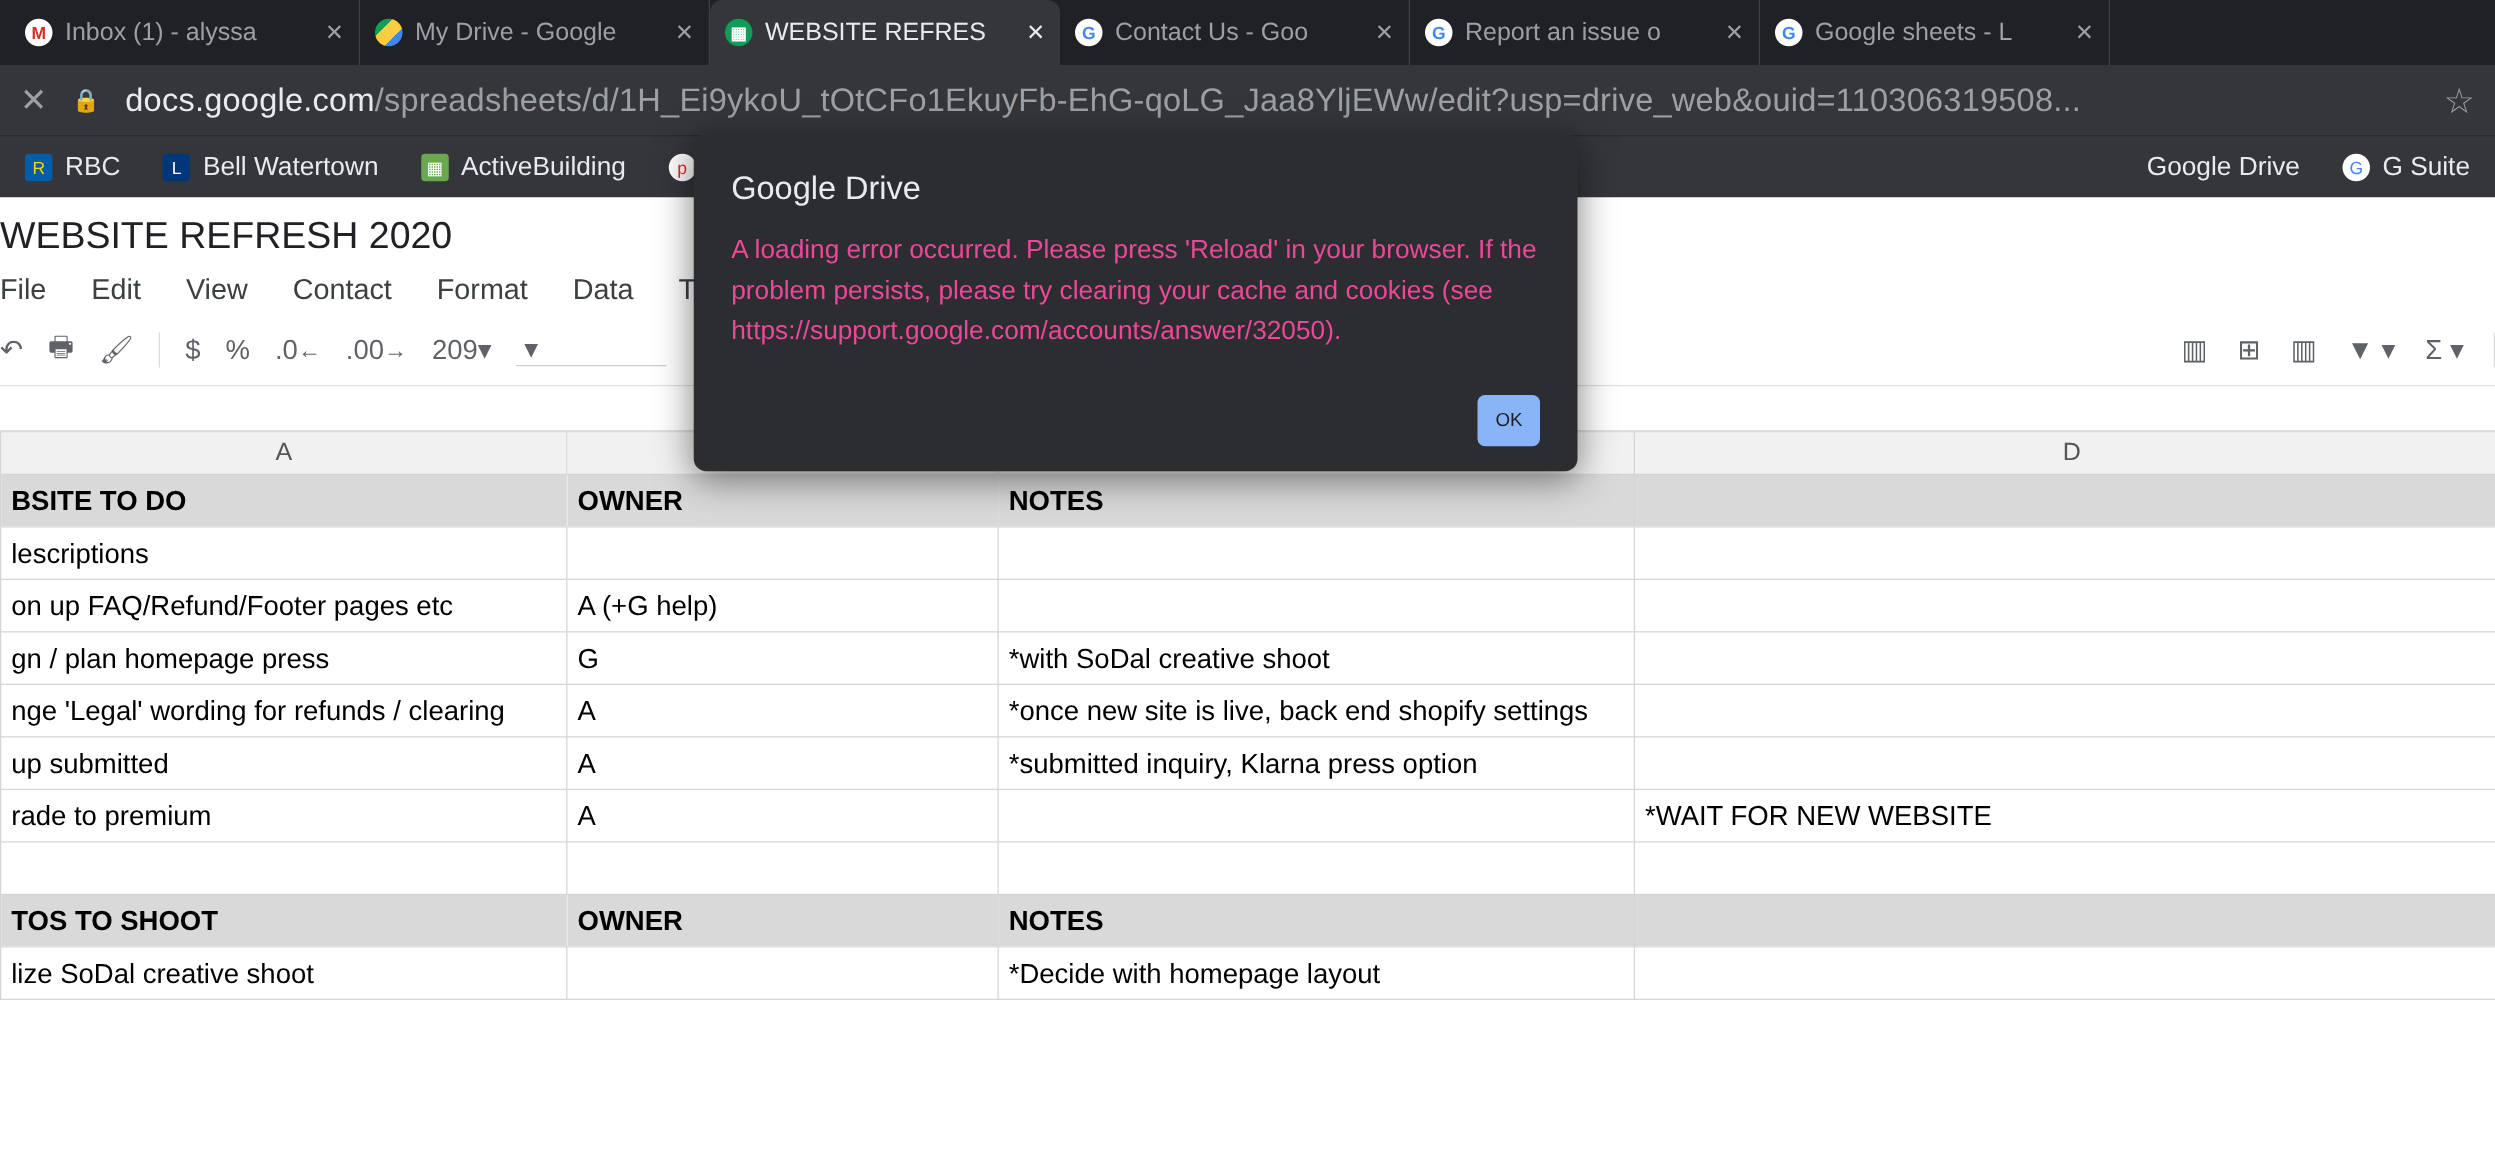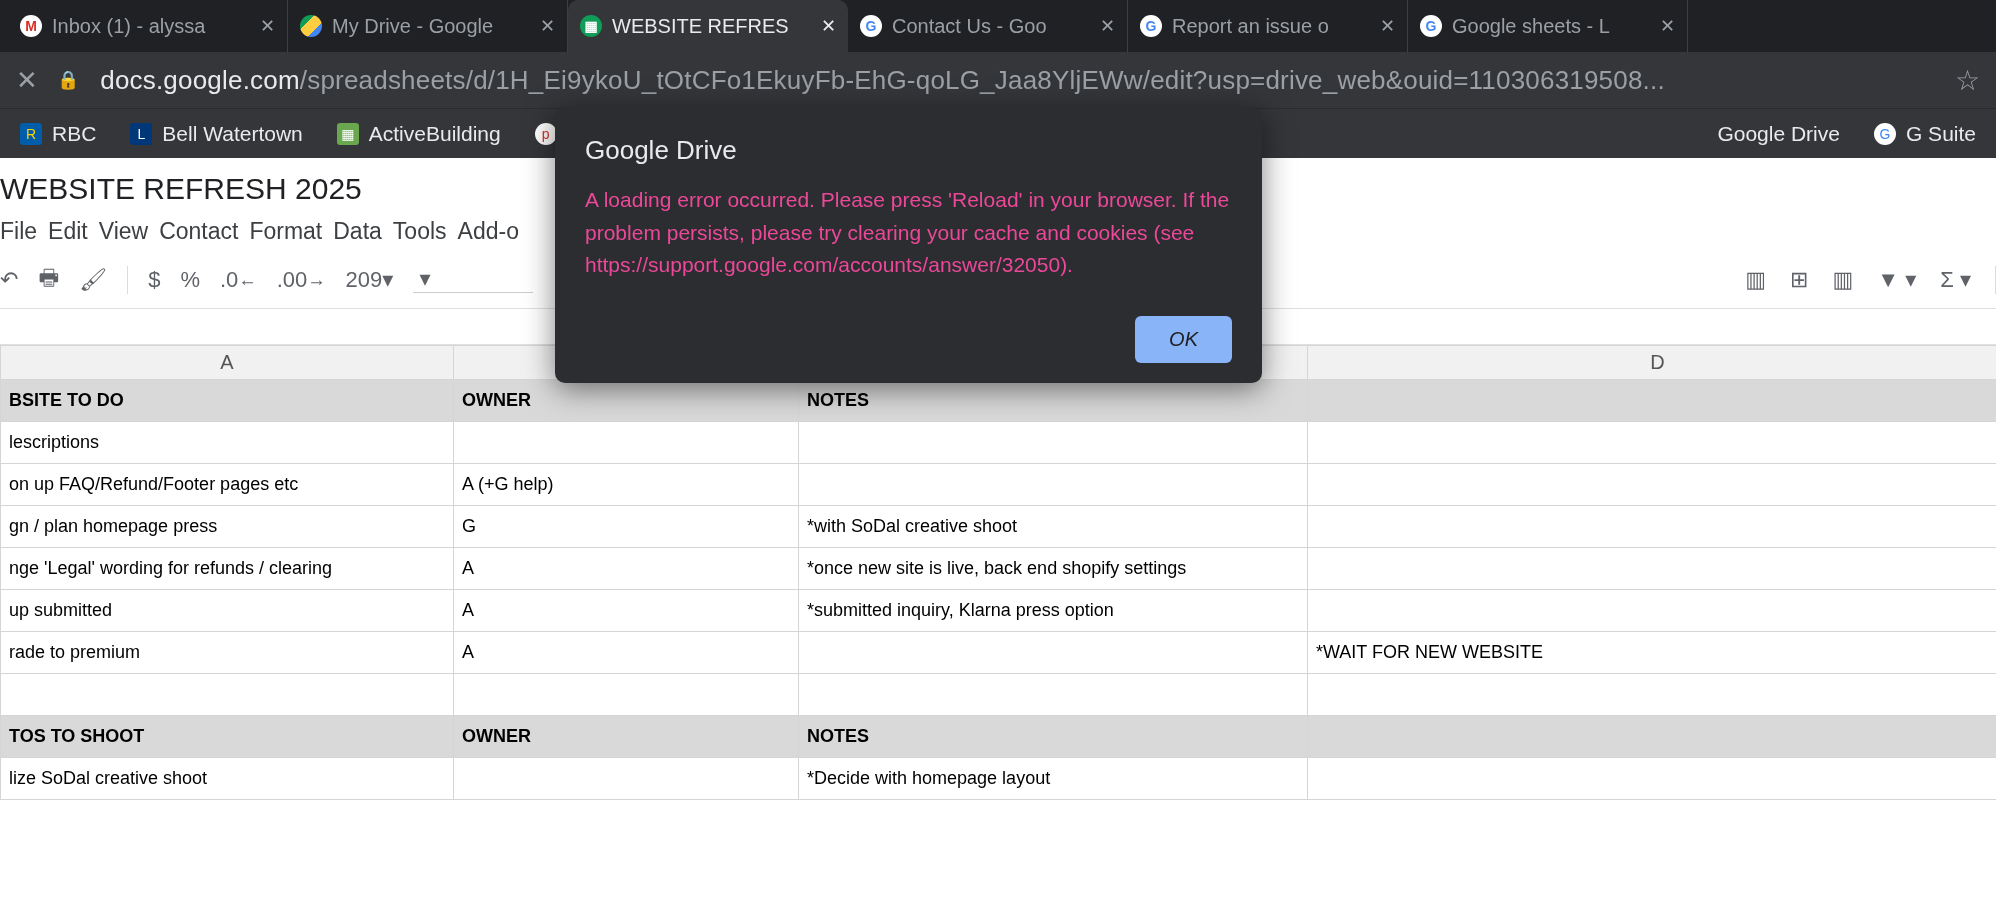--- a/index.html
+++ b/index.html
@@ -76,21 +76,21 @@
   }
   .doc-title {
     font-size: 30px;
     color: #202124;
     padding: 14px 0 6px 0;
     font-weight: 400;
     letter-spacing: 0px;
   }
   .menubar {
     display: flex;
-    gap: 11px;
+    gap: 36px;
     padding: 6px 0 14px 0;
     font-size: 23px;
     color: #3c4043;
   }
   .menubar span { cursor: pointer; }
   .toolbar {
     display: flex;
     align-items: center;
     gap: 20px;
     padding: 6px 0 14px 0;
@@ -102,21 +102,21 @@
   .toolbar .sep { width: 1px; height: 28px; background: #dadce0; }
   .toolbar .ico { cursor: pointer; display: inline-flex; align-items: center; }
   .right-icons { margin-left: auto; display: flex; align-items: center; gap: 24px; color: #5f6368; }
   .fx-row { height: 36px; border-bottom: 1px solid #e0e0e0; }
   
   .grid { border-collapse: collapse; width: 100%; table-layout: fixed; }
   .grid th, .grid td {
     border: 1px solid #d5d5d5;
     text-align: left;
     padding: 4px 8px;
-    font-size: 18px;
+    font-size: 22px;
     height: 42px;
     white-space: nowrap;
     overflow: hidden;
   }
   .grid th {
     background: #f1f1f1;
     font-weight: 400;
     color: #555;
     text-align: center;
     height: 34px;
@@ -141,24 +141,23 @@
     z-index: 100;
   }
   .modal h2 { color: #e8eaed; font-size: 26px; font-weight: 400; margin-bottom: 18px; }
   .modal p { font-size: 21px; line-height: 1.55; color: #ec4899; }
   .modal-actions { display: flex; justify-content: flex-end; margin-top: 34px; }
   .ok-btn {
     background: #8ab4f8;
     color: #202124;
     border: none;
     border-radius: 6px;
-    padding: 12px 34px;
-    font-size: 20px;
+    padding: 12px 14px;
+    font-size: 15px;
     cursor: pointer;
-    font-style: italic;
   }
 </style>
 </head>
 <body>
 
 <div class="tab-strip">
   <div class="tab">
     <span class="favicon" style="background:#fff;color:#d93025;">M</span>
     <span class="tab-title">Inbox (1) - alyssa</span>
     <span class="tab-close">✕</span>
@@ -220,21 +219,21 @@
       <span>Google Drive</span>
     </div>
     <div class="bm">
       <span class="bm-ico" style="background:#fff;color:#4285f4;border-radius:50%;">G</span>
       <span>G Suite</span>
     </div>
   </div>
 </div>
 
 <div class="sheets">
-  <div class="doc-title">WEBSITE REFRESH 2025</div>
+  <div class="doc-title">WEBSITE REFRESH 2020</div>
   <div class="menubar">
     <span>File</span>
     <span>Edit</span>
     <span>View</span>
     <span>Contact</span>
     <span>Format</span>
     <span>Data</span>
     <span>Tools</span>
     <span>Add-o</span>
   </div>

